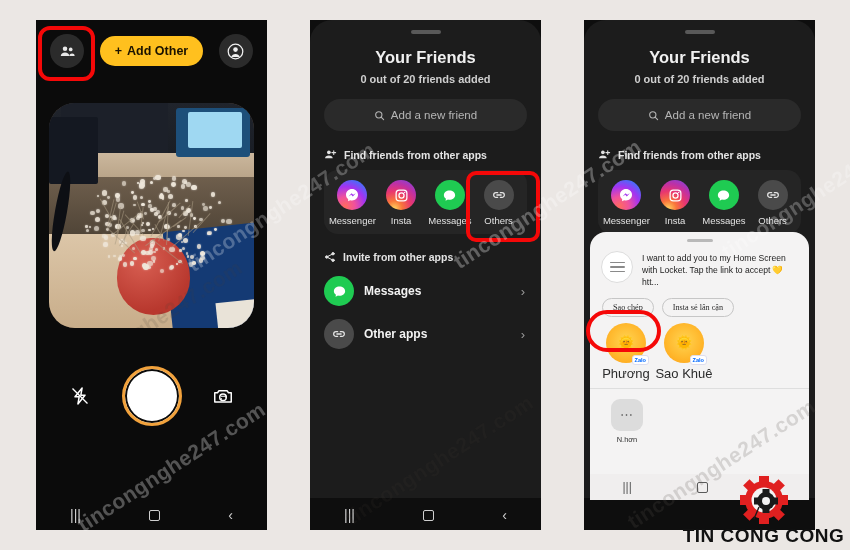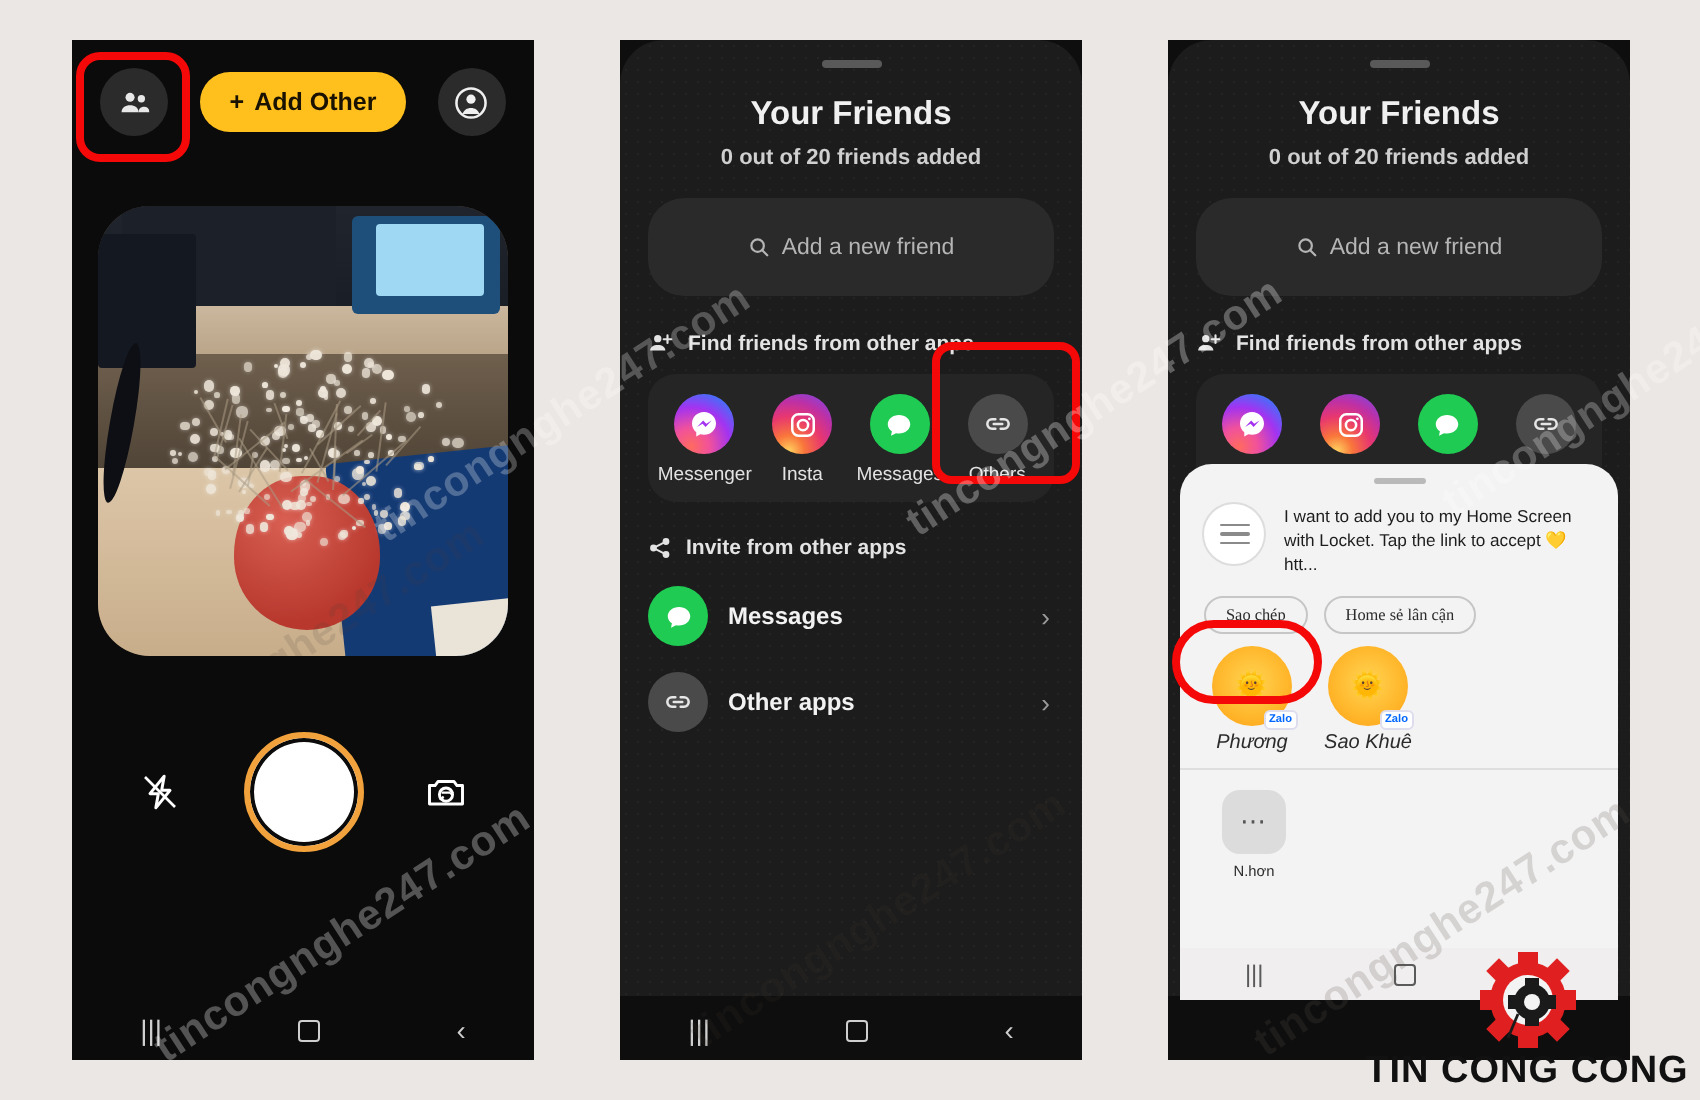--- a/index.html
+++ b/index.html
@@ -84,21 +84,21 @@
     background: #1c1c1c;
     background-image: radial-gradient(rgba(255,255,255,.035) .7px, transparent .7px);
     background-size: 6px 6px;
     border-radius: 22px 22px 0 0;
     padding: 0 14px;
   }
   .grabber { width:30px; height:4px; border-radius:3px; background:#595959; margin: 10px auto 0; }
   .sheet-title { color:#f0f0f0; font-size:16.5px; font-weight:bold; text-align:center; margin-top:14px; }
   .sheet-sub { color:#cfcfcf; font-size:11px; font-weight:bold; text-align:center; margin-top:6px; }
   .search-pill {
-    margin-top: 14px; height: 49px; border-radius: 18px; background:#2a2a2a;
+    margin-top: 14px; height: 32px; border-radius: 18px; background:#2a2a2a;
     display:flex; align-items:center; justify-content:center; gap:6px;
     color:#b5b5b5; font-size:11.5px;
   }
   .section-row { display:flex; align-items:center; gap:7px; margin-top:17px; color:#e3e3e3; font-size:10.5px; font-weight:bold; }
   .apps-card {
     margin-top: 9px; background:#252525; border-radius:14px; padding:10px 4px 8px;
     display:flex; justify-content:space-around;
   }
   .app-item { display:flex; flex-direction:column; align-items:center; gap:5px; width:50px; }
   .app-ic { width:30px; height:30px; border-radius:50%; display:flex; align-items:center; justify-content:center; }
@@ -139,21 +139,21 @@
   .contact-av {
     width:40px; height:40px; border-radius:50%; position:relative;
     background: radial-gradient(circle at 50% 45%, #ffd452 0%, #ffb92e 55%, #ff9f12 100%);
     display:flex; align-items:center; justify-content:center;
   }
   .contact-face { font-size:13px; line-height:1; }
   .badge-zalo {
     position:absolute; right:-3px; bottom:-2px; background:#fff; border-radius:3px;
     font-size:5.6px; color:#0068ff; font-weight:bold; padding:1px 2px; border:.5px solid #dde;
   }
-  .contact-nm { font-size:10px; color:#2b2b2b; white-space:nowrap;font-style:italic; }
+  .contact-nm { font-size:13px; color:#2b2b2b; white-space:nowrap; }
   .ss-divider { height:1px; background:#dedede; margin: 7px 0 0; }
   .ss-apps { display:flex; gap:14px; padding: 10px 14px 0; }
   .ss-app { width:46px; display:flex; flex-direction:column; align-items:center; gap:4px; }
   .ss-app-ic { width:32px; height:32px; border-radius:50%; display:flex; align-items:center; justify-content:center; }
   .ic-quick { background: radial-gradient(circle at 50% 50%, #8b5cf6, #5b35d6); }
   .ic-bt { background:#4f9cf0; border-radius:9px; }
   .ic-more { background:#dcdcdc; border-radius:9px; color:#555; font-size:13px; letter-spacing:1px; }
   .ss-app-lb { font-size:7.4px; color:#2b2b2b; text-align:center; line-height:1.25; }
   .ss-nav { margin-top:auto; height:26px; background:#f0eeee; display:flex; align-items:center; justify-content:space-around; }
   .ss-nav span { color:#5a5a5a; font-size:12px; }
@@ -616,21 +616,21 @@
         <div class="ss-thumb">
             <i></i>
             <i></i>
             <i></i>
           </div>
         <div class="ss-msg">I want to add you to my Home Screen with Locket. Tap the link to accept 💛 htt...</div>
       </div>
 
       <div class="ss-actions">
         <div class="ss-chip">Sao chép</div>
-        <div class="ss-chip">Home sẻ lân cận</div>
+        <div class="ss-chip">Insta sẻ lân cận</div>
       </div>
 
       <div class="ss-contacts">
         <div class="contact">
           <div class="contact-av">
             <span class="contact-face">🌞</span>
             <span class="badge-zalo">Zalo</span>
           </div>
           <div class="contact-nm">Phương</div>
         </div>

